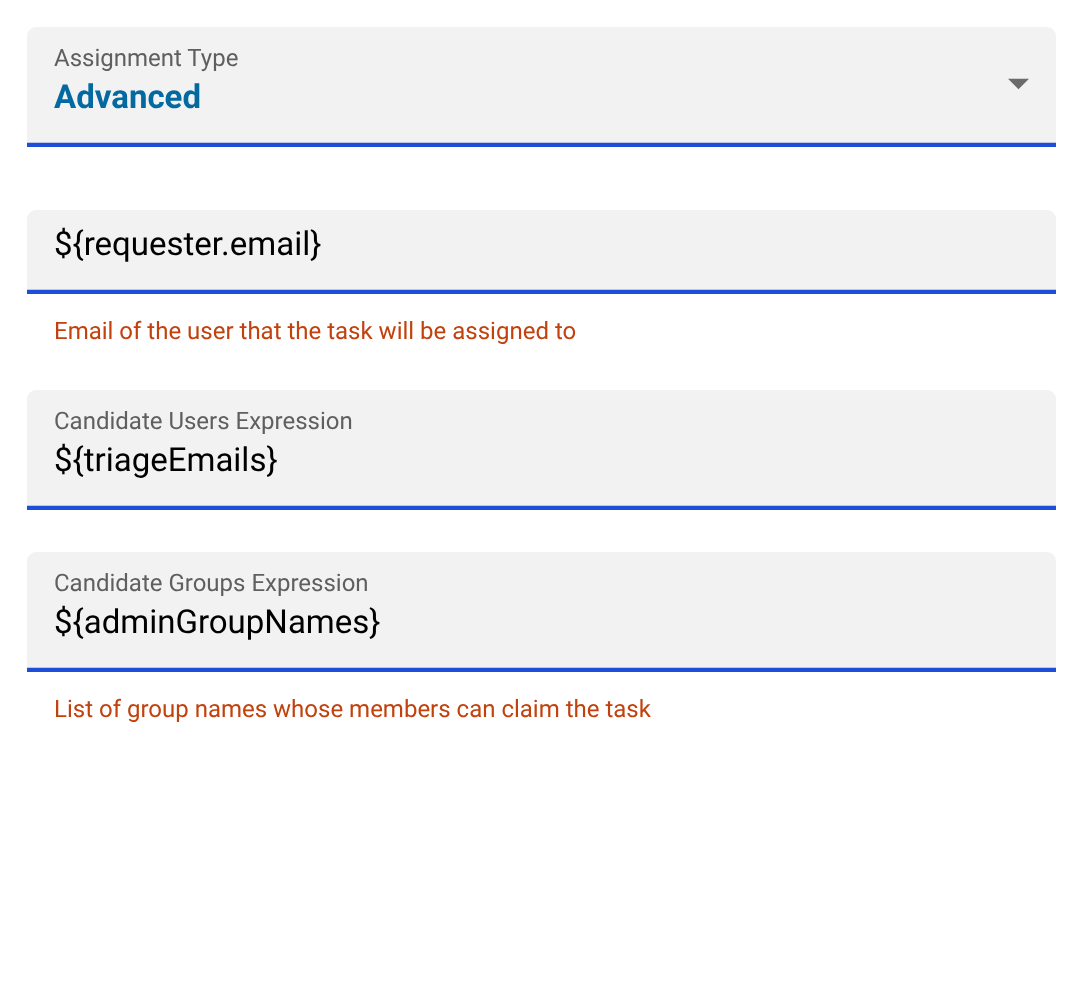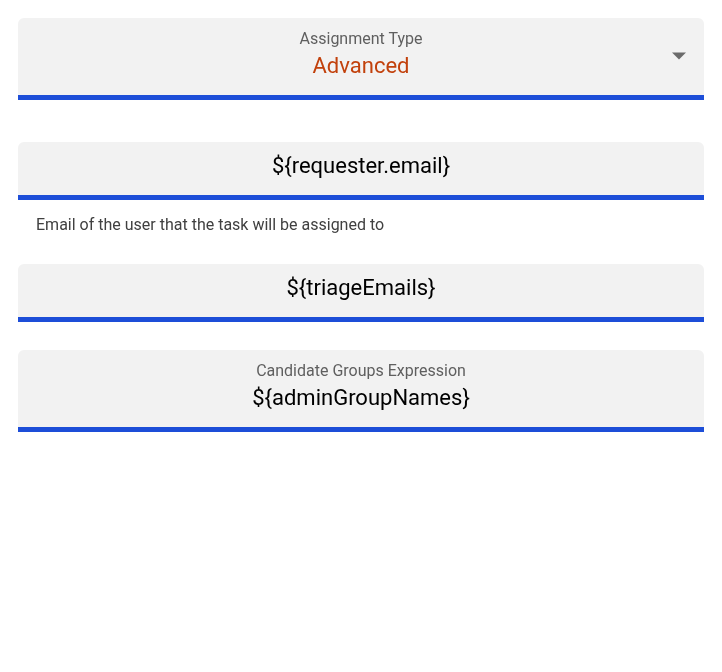--- a/index.html
+++ b/index.html
@@ -21,60 +21,60 @@
     }
 
     .field-group:last-child {
       margin-bottom: 0;
     }
 
     .input-box {
       background: #f2f2f2;
       border-top-left-radius: 6px;
       border-top-right-radius: 6px;
-      border-bottom: 5px solid #1d4ed8;
+      border-bottom: 3px solid #1d4ed8;
       padding: 10px 18px 14px 18px;
       position: relative;
-      text-align: center;
     }
 
     .input-label {
       font-size: 16px;
       color: #5f5f5f;
       font-weight: 400;
       line-height: 1.4;
       margin-bottom: 2px;
     }
 
     .input-value {
       font-size: 22px;
       color: #000000;
       font-weight: 400;
       line-height: 1.3;
     }
 
     .input-value.dark {
-      color: #c2410c;
+      color: #0369a1;
+      font-weight: bold;
     }
 
     .dropdown-icon {
       position: absolute;
       right: 18px;
       top: 50%;
       transform: translateY(-50%);
       width: 0;
       height: 0;
       border-left: 7px solid transparent;
       border-right: 7px solid transparent;
       border-top: 7px solid #6b6b6b;
     }
 
     .helper-text {
       font-size: 16px;
-      color: #404040;
+      color: #c2410c;
       font-weight: 400;
       padding: 14px 18px 0 18px;
       line-height: 1.4;
     }
 
     .first-group {
       margin-bottom: 42px;
     }
   </style>
 </head>
@@ -90,22 +90,24 @@
 
 <div class="field-group">
   <div class="input-box">
     <div class="input-value">${requester.email}</div>
   </div>
   <div class="helper-text">Email of the user that the task will be assigned to</div>
 </div>
 
 <div class="field-group">
   <div class="input-box">
+    <div class="input-label">Candidate Users Expression</div>
     <div class="input-value">${triageEmails}</div>
   </div>
 </div>
 
 <div class="field-group">
   <div class="input-box">
     <div class="input-label">Candidate Groups Expression</div>
     <div class="input-value">${adminGroupNames}</div>
   </div>
+  <div class="helper-text">List of group names whose members can claim the task</div>
 </div>
 
 </body></html>

